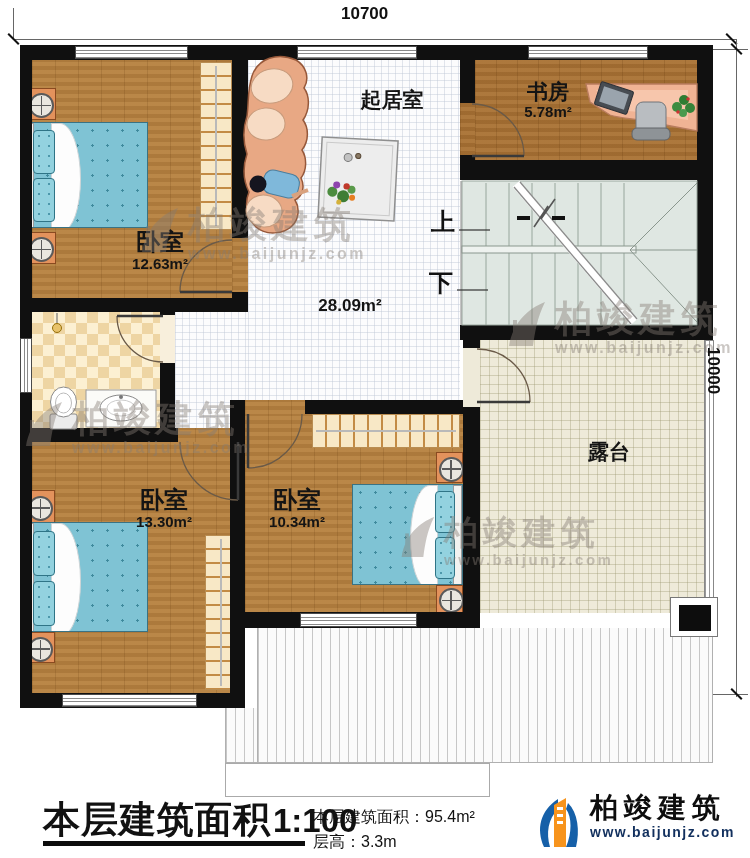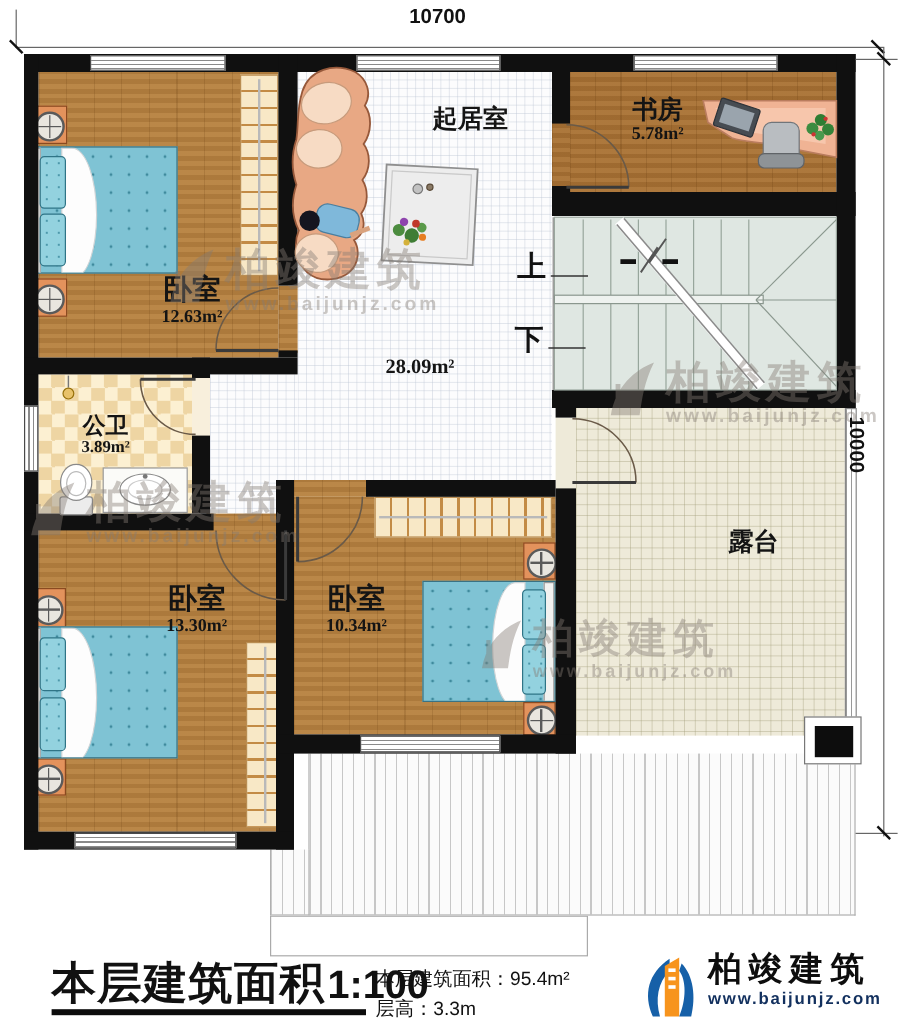--- a/index.html
+++ b/index.html
@@ -57,21 +57,21 @@
   .stripes{position:absolute;background-color:#fbfbfb;
         background-image:repeating-linear-gradient(90deg,#c7c7c7 0 1px,transparent 1px 9px);
         border:1px solid #b0b0b0;border-top:none;box-sizing:border-box;z-index:0;}
   .eave{position:absolute;background:#fff;border:1px solid #aaa;box-sizing:border-box;z-index:0;}
   .col-out{position:absolute;background:#fff;border:1px solid #777;box-sizing:border-box;z-index:4;}
   .col-in{position:absolute;background:#0d0d0d;z-index:5;}
   
   .rlabel{position:absolute;z-index:6;text-align:center;color:#141414;font-weight:700;line-height:1.12;white-space:nowrap;}
   .rname{font-size:24px;}
   .rname.lg{font-size:21px;}
-  .rarea{font-size:15px;font-family:Liberation Serif, serif;}
+  .rarea{font-size:15px;}
   .rarea.lg{font-size:17px;}
   .updown{position:absolute;z-index:6;font-size:24px;font-weight:700;color:#111;}
   
   .dimline{position:absolute;background:#666;z-index:8;}
   .tick{position:absolute;width:15px;height:2px;background:#111;transform:rotate(45deg);z-index:8;}
   .dimtext{position:absolute;font-size:17px;font-weight:700;color:#111;z-index:8;white-space:nowrap;}
   
   .wm{position:absolute;z-index:7;display:flex;align-items:flex-start;gap:8px;opacity:.42;color:#857c74;pointer-events:none;}
   .wm .cn{font-size:37px;font-weight:700;letter-spacing:5px;line-height:1;}
   .wm .site{font-size:16px;font-weight:700;letter-spacing:2.5px;line-height:1;margin-top:3px;}
@@ -342,33 +342,29 @@
   <div class="rlabel" style="left:342px;top:88px;width:100px;">
     <div class="rname lg">起居室</div>
   </div>
   <div class="rlabel" style="left:300px;top:296px;width:100px;">
     <div class="rarea lg">28.09m²</div>
   </div>
   <div class="rlabel" style="left:498px;top:80px;width:100px;">
     <div class="rname lg">书房</div>
     <div class="rarea">5.78m²</div>
   </div>
-  <div class="rlabel" style="left:38px;top:345px;width:100px;">
-    <div class="rname" style="font-size:19px;">公卫</div>
-    <div class="rarea" style="font-size:14px;">3.89m²</div>
-  </div>
   <div class="rlabel" style="left:114px;top:487px;width:100px;">
     <div class="rname">卧室</div>
     <div class="rarea">13.30m²</div>
   </div>
   <div class="rlabel" style="left:247px;top:487px;width:100px;">
     <div class="rname">卧室</div>
     <div class="rarea">10.34m²</div>
   </div>
-  <div class="rlabel" style="left:578px;top:440px;width:100px;">
+  <div class="rlabel" style="left:559px;top:440px;width:100px;">
     <div class="rname lg">露台</div>
   </div>
 
   <div class="updown" style="left:431px;top:206px;">上</div>
   <div class="updown" style="left:429px;top:267px;">下</div>
 
   <div class="wm" style="left:138px;top:206px;">
     <svg width="42" height="48" viewBox="0 0 42 48">
       <path d="M4 46 C8 22 24 8 40 2 C32 18 30 32 28 46 Z" fill="#857c74"></path>
       <rect x="8" y="20" width="4" height="12" fill="#857c74"></rect>

